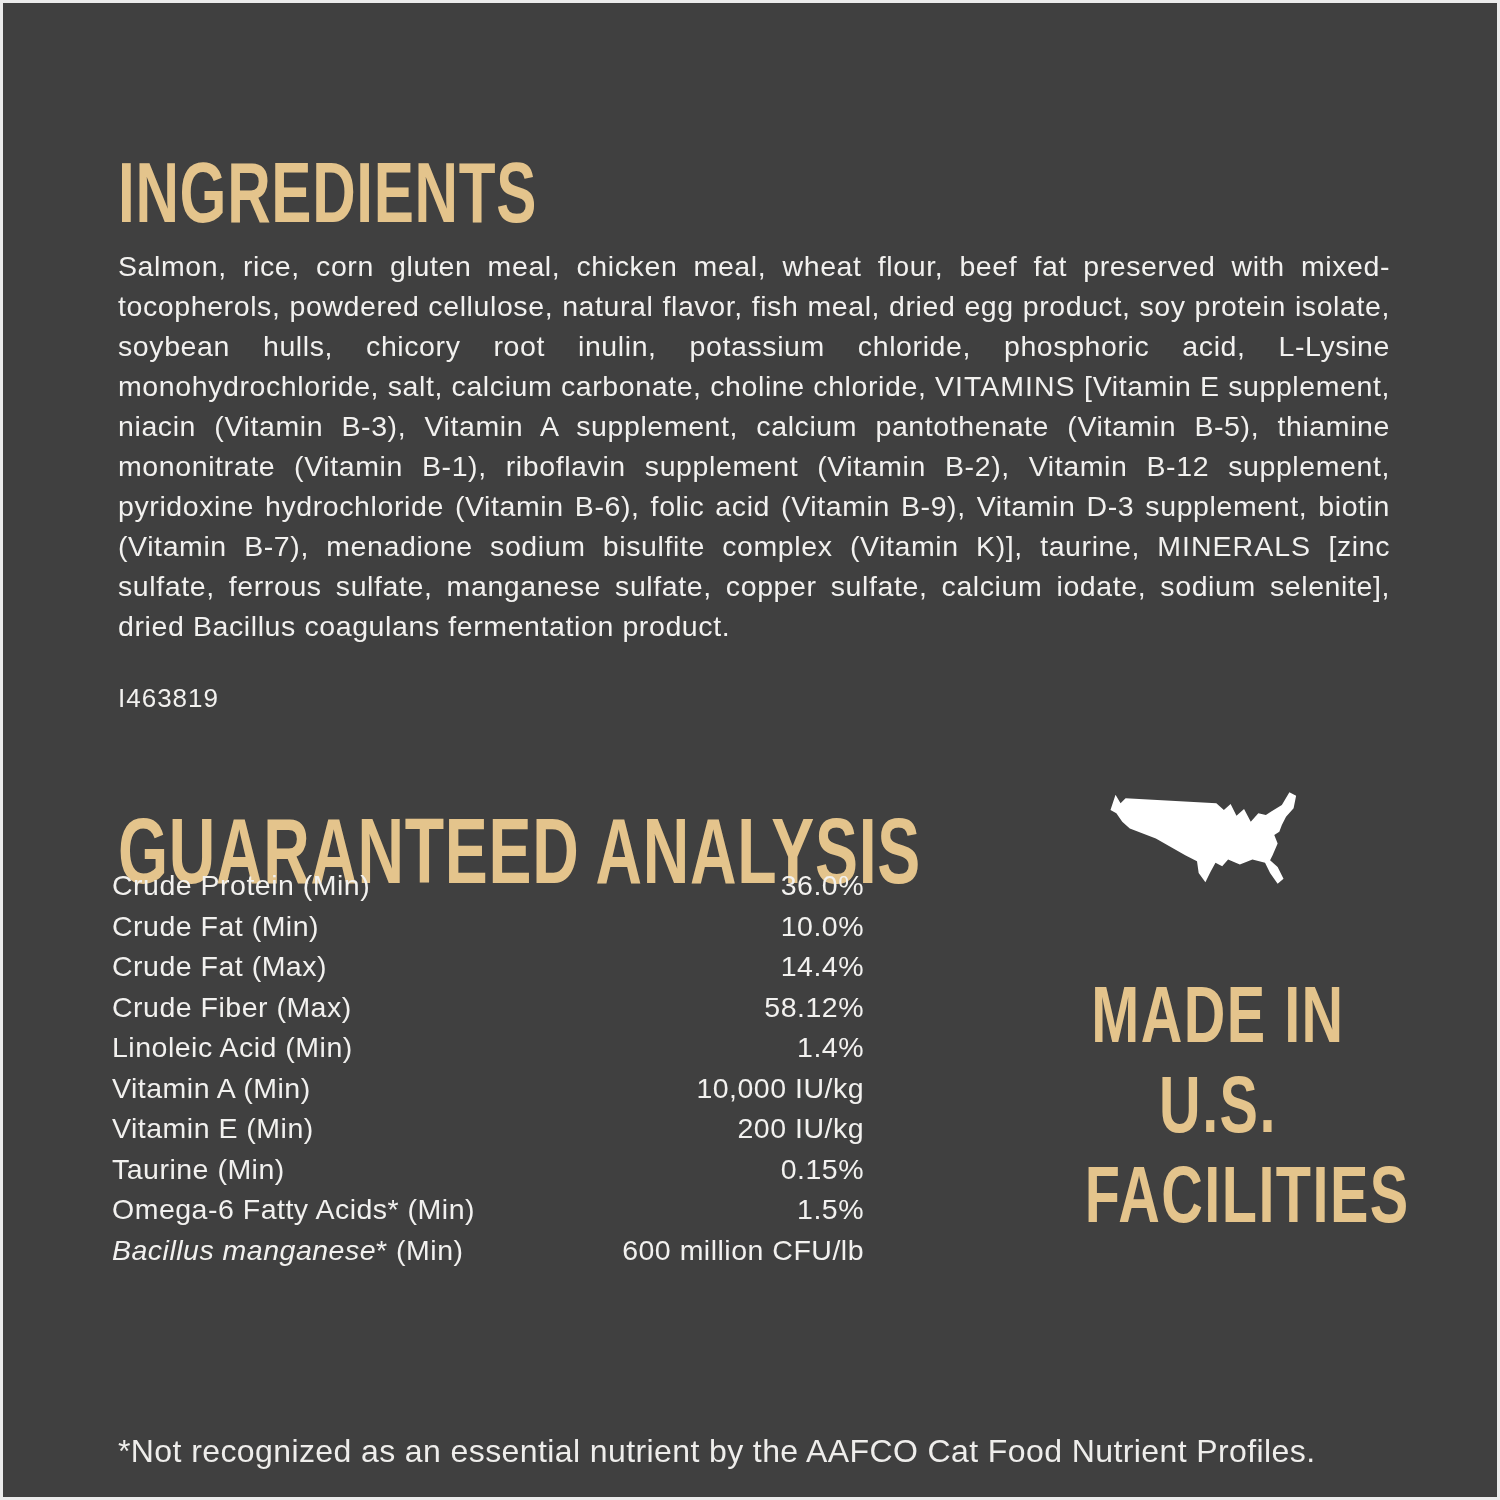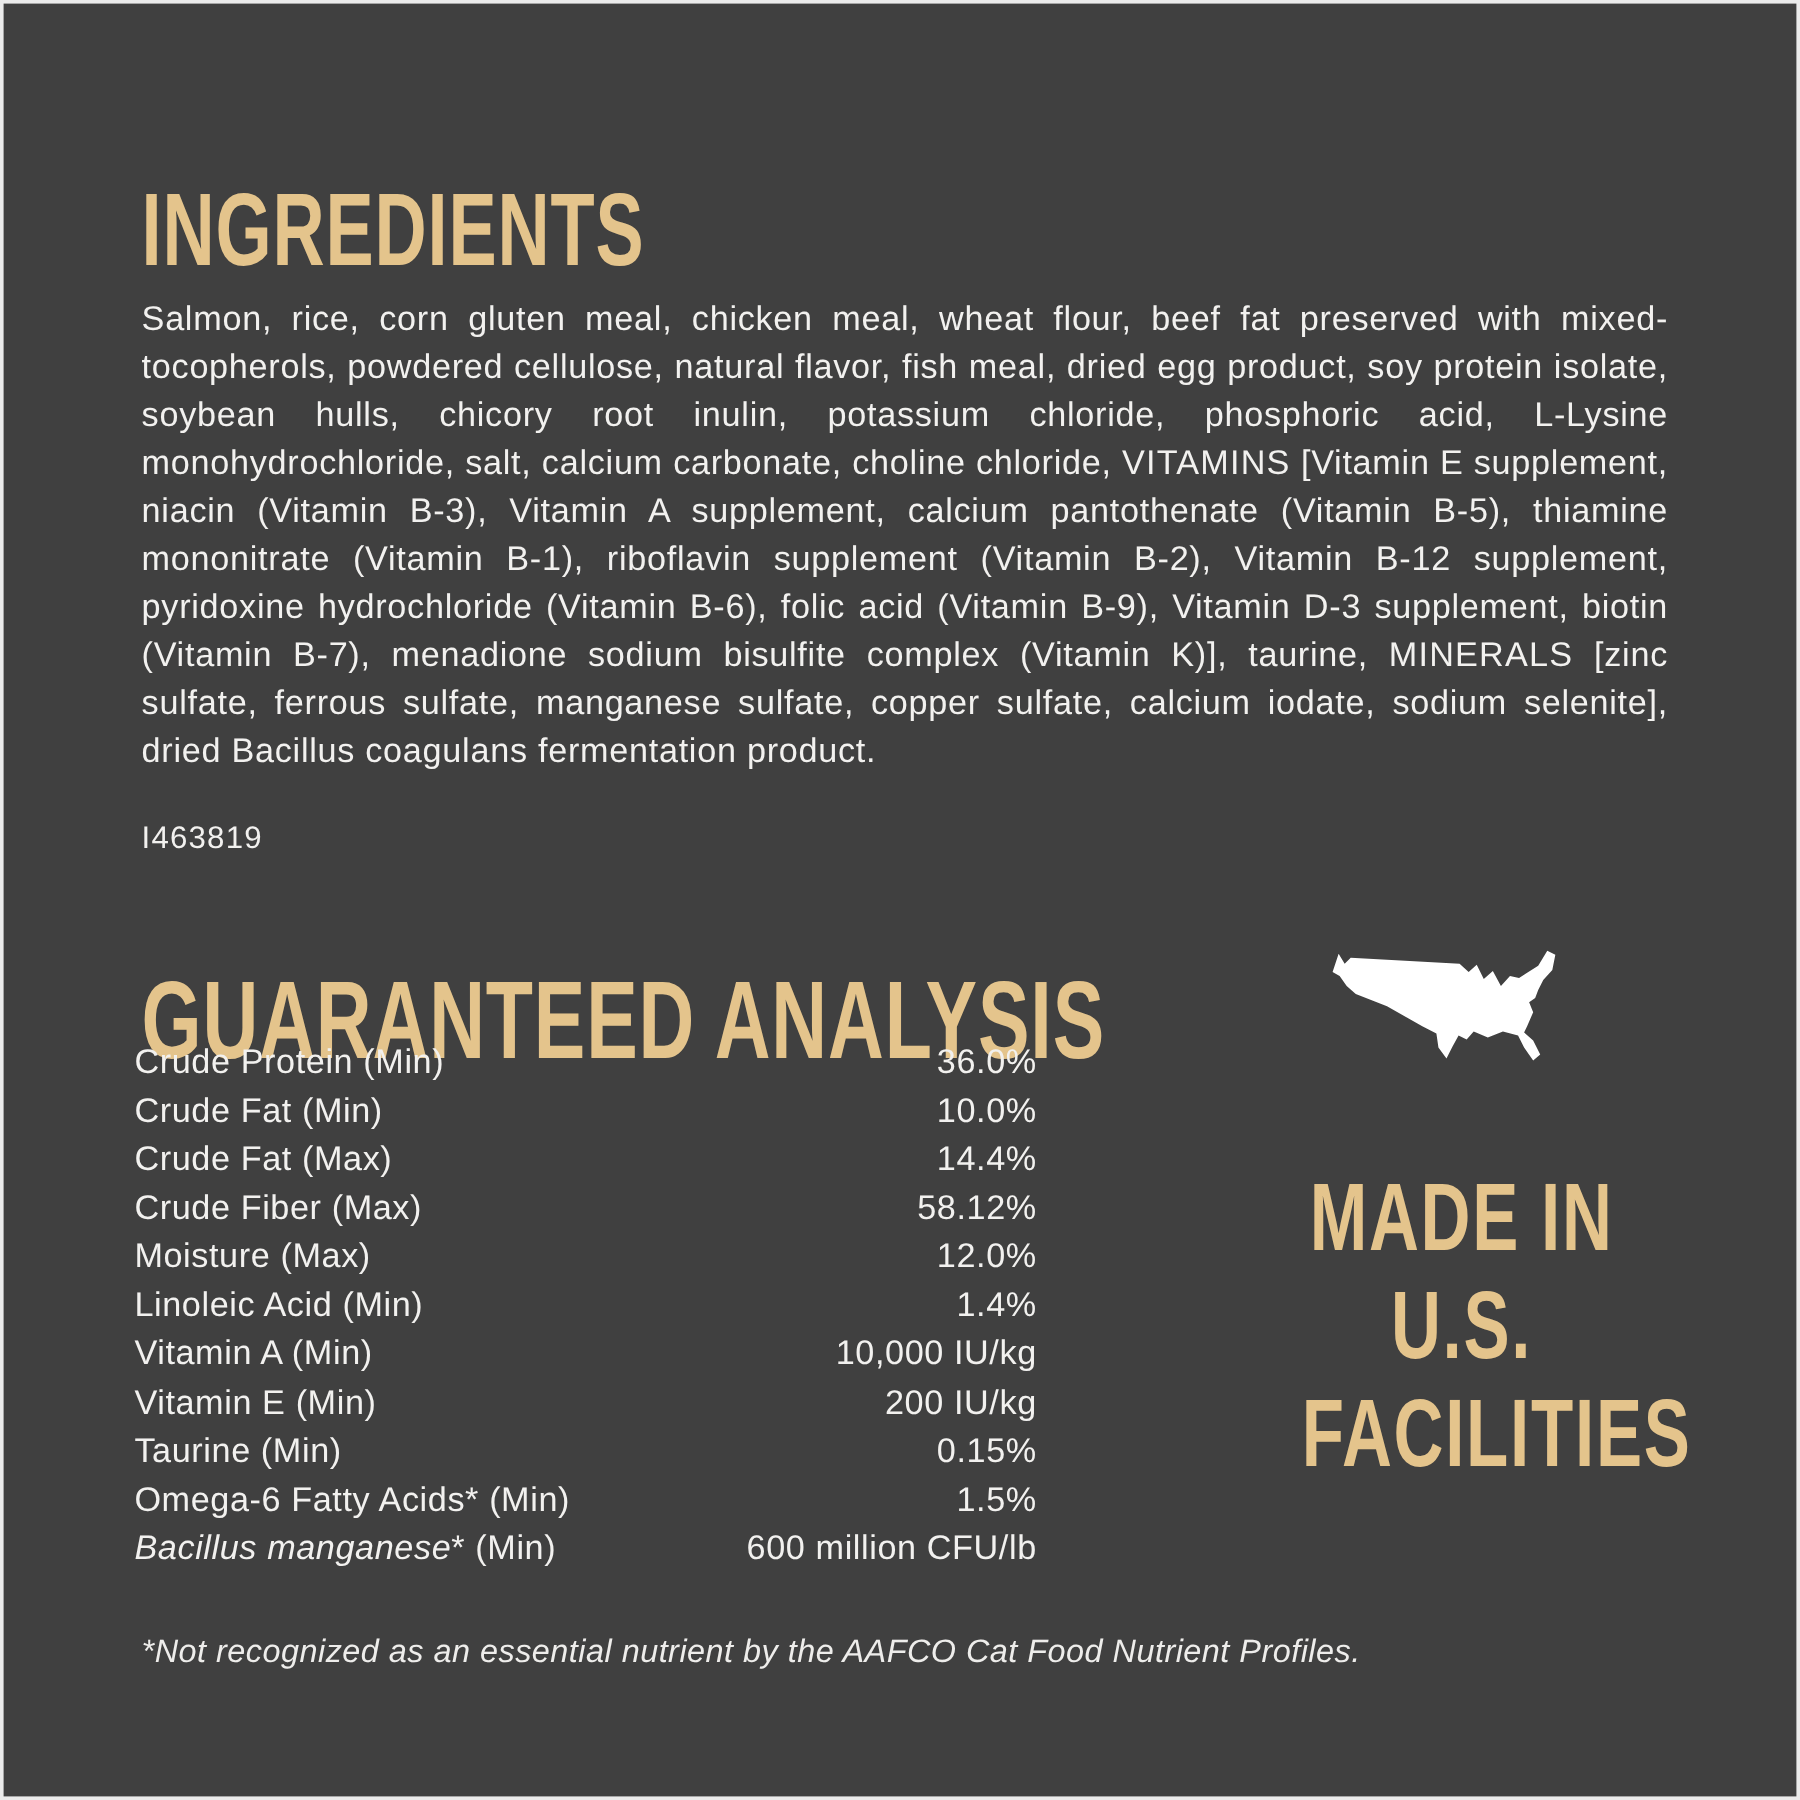--- a/index.html
+++ b/index.html
@@ -52,23 +52,22 @@
   }
   .ga-row{
     display:flex;
     justify-content:space-between;
     align-items:baseline;
   }
   .ga-row .val{text-align:right;white-space:nowrap;}
   .italic{font-style:italic;}
   .footnote{
     position:absolute;
-    top:1358px;left:115px;
-    font-size:27px;
-    font-style:italic;
+    top:1430px;left:115px;
+    font-size:32px;
     letter-spacing:0.4px;
     color:#eeedeb;
   }
   .right-panel{
     position:absolute;
     left:1030px;top:775px;width:370px;
     text-align:center;
   }
   .usa-map{
     width:252px;height:168px;
@@ -114,24 +113,20 @@
       </div>
     <div class="ga-row">
         <span class="lbl">Crude Fat (Max)</span>
         <span class="val">14.4%</span>
       </div>
     <div class="ga-row">
         <span class="lbl">Crude Fiber (Max)</span>
         <span class="val">58.12%</span>
       </div>
     <div class="ga-row">
-        <span class="lbl">Moisture (Max)</span>
-        <span class="val">12.0%</span>
-      </div>
-    <div class="ga-row">
         <span class="lbl">Linoleic Acid (Min)</span>
         <span class="val">1.4%</span>
       </div>
     <div class="ga-row">
         <span class="lbl">Vitamin A (Min)</span>
         <span class="val">10,000 IU/kg</span>
       </div>
     <div class="ga-row">
         <span class="lbl">Vitamin E (Min)</span>
         <span class="val">200 IU/kg</span>

